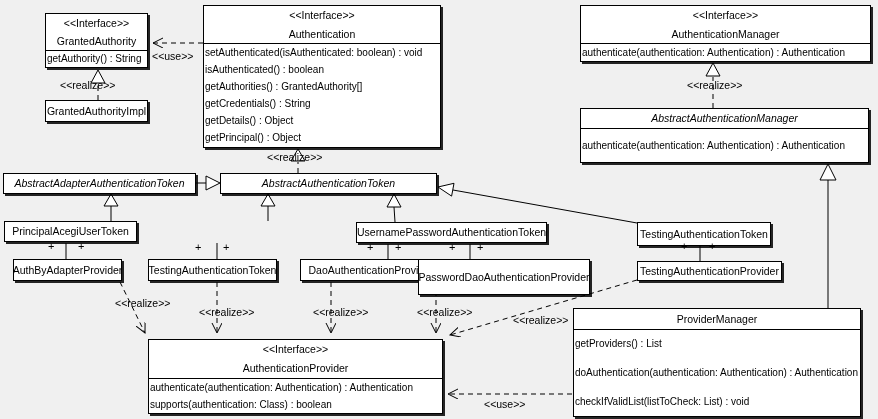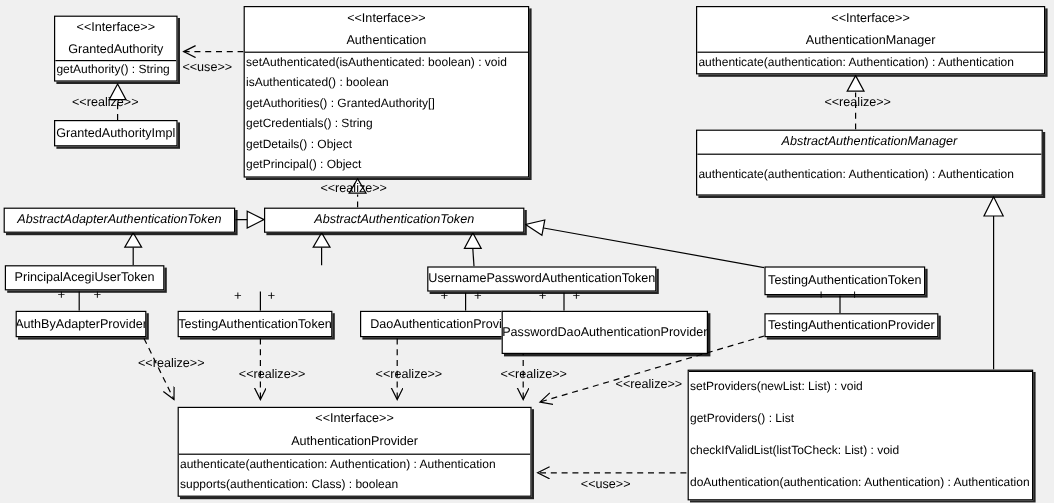--- a/index.html
+++ b/index.html
@@ -191,25 +191,27 @@
       <div class="stereo">&lt;&lt;Interface&gt;&gt;</div>
       <div class="cname">AuthenticationProvider</div>
     </div>
     <div class="methods">
       <div class="m">authenticate(authentication: Authentication) : Authentication</div>
       <div class="m">supports(authentication: Class) : boolean</div>
     </div>
   </div>
 
   <div class="uml-box" style="left:573px;top:308px;width:288px;height:109px">
-    <div class="methods">
-      <div class="m">setProviders(newList: List) : void</div>
+    <div class="title" style="flex:0 0 20px">
+      <div class="cname">ProviderManager</div>
+    </div>
+    <div class="methods">
       <div class="m">getProviders() : List</div>
+      <div class="m">doAuthentication(authentication: Authentication) : Authentication</div>
       <div class="m">checkIfValidList(listToCheck: List) : void</div>
-      <div class="m">doAuthentication(authentication: Authentication) : Authentication</div>
     </div>
   </div>
 
   <span class="elabel" style="left:152px;top:51px">&lt;&lt;use&gt;&gt;</span>
   <span class="elabel" style="left:60px;top:80px">&lt;&lt;realize&gt;&gt;</span>
   <span class="elabel" style="left:267px;top:152px">&lt;&lt;realize&gt;&gt;</span>
   <span class="elabel" style="left:687px;top:80px">&lt;&lt;realize&gt;&gt;</span>
   <span class="elabel" style="left:115px;top:298px">&lt;&lt;realize&gt;&gt;</span>
   <span class="elabel" style="left:199px;top:307px">&lt;&lt;realize&gt;&gt;</span>
   <span class="elabel" style="left:313px;top:307px">&lt;&lt;realize&gt;&gt;</span>

